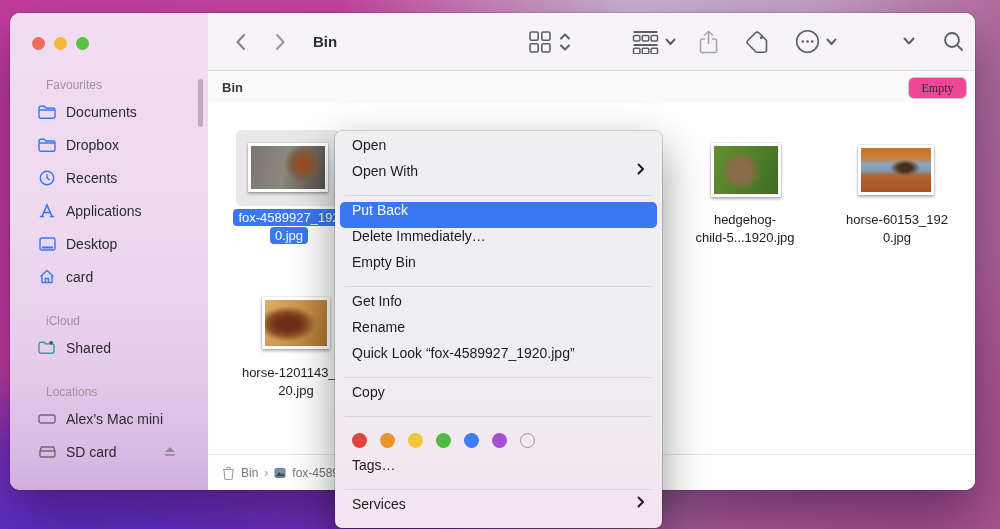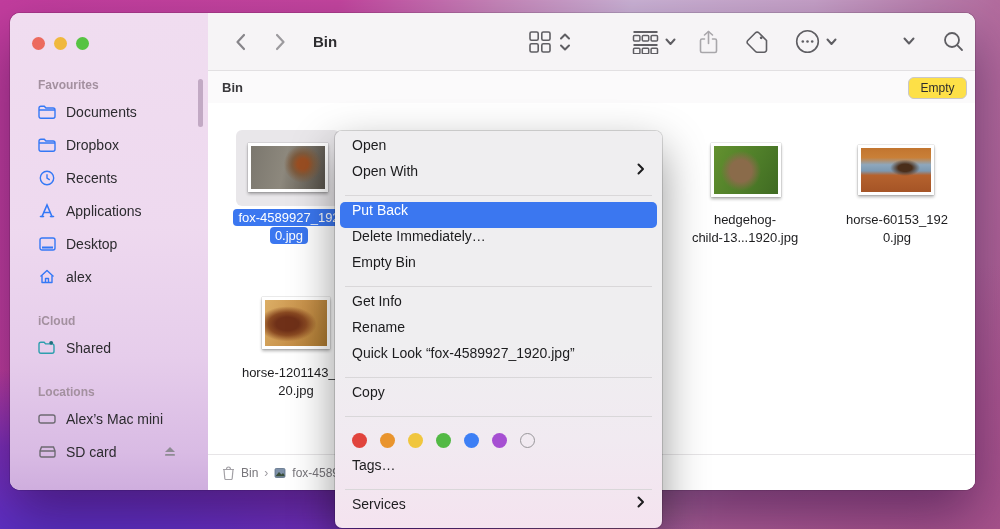--- a/index.html
+++ b/index.html
@@ -14,35 +14,35 @@
   .window{position:absolute;left:10px;top:13px;width:965px;height:477px;border-radius:10px;
     overflow:hidden;background:#fff;box-shadow:0 25px 55px rgba(35,8,60,.5),0 0 0 1px rgba(0,0,0,.12);}
   
   .sidebar{position:absolute;left:0;top:0;bottom:0;width:198px;
     background:linear-gradient(180deg,#f0ddf0 0%,#eed9ef 45%,#e6cdeb 72%,#d9bbe4 92%,#cfaede 100%);
     border-right:1px solid rgba(0,0,0,.07);}
   .tl{position:absolute;top:24px;left:22px;display:flex;gap:9px;}
   .tl span{width:13px;height:13px;border-radius:50%;display:block;}
   .side-scroll{position:absolute;top:66px;right:5px;width:5px;height:48px;border-radius:3px;background:rgba(130,100,135,.42);}
   .side-list{position:absolute;top:62px;left:0;right:0;}
-  .side-head{height:20px;line-height:20px;padding-left:28px;font-size:12px;font-weight:700;color:#a3909f;}
+  .side-head{height:20px;line-height:20px;padding-left:36px;font-size:12px;font-weight:400;color:#a3909f;}
   .side-head.gap{margin-top:18px;}
   .side-item{height:33px;display:flex;align-items:center;padding-left:27px;gap:9px;font-size:14px;color:#2c2b2f;}
   .side-item .ic{width:20px;display:flex;justify-content:center;color:#3478f6;flex:0 0 20px;}
   .side-item .ic.teal{color:#2d9fae;} .side-item .ic.gray{color:#6d6a72;}
   .eject{margin-left:auto;margin-right:32px;color:#8e8b93;}
   
   .main{position:absolute;left:198px;right:0;top:0;bottom:0;background:#fff;}
   .toolbar{position:relative;height:57px;background:#f6f4f6;border-bottom:1px solid #e2e0e2;color:#5f5e63;}
   .tb{position:absolute;top:0;height:57px;display:flex;align-items:center;}
   .title{font-size:15px;font-weight:700;color:#2e2d30;}
   .binbar{position:relative;height:32px;background:#fbfafb;border-bottom:1px solid #e8e6e8;display:flex;align-items:center;}
   .binbar .bb-title{padding-left:14px;font-size:13px;font-weight:700;color:#3a393c;}
   .empty-btn{position:absolute;right:8px;top:6px;width:57px;height:20px;border:1px solid #c9c7cb;border-radius:6px;
-    background:#fde047;font-size:12px;color:#2c2c2e;display:flex;align-items:center;justify-content:center;}
+    background:#ec4899;font-size:12px;color:#2c2c2e;display:flex;align-items:center;justify-content:center;font-family:Liberation Serif, serif;}
   .content{position:absolute;top:90px;left:0;right:0;bottom:35px;background:#fff;overflow:hidden;}
   .footer{position:absolute;left:0;right:0;bottom:0;height:35px;border-top:1px solid #e7e5e7;background:#fff;
     display:flex;align-items:center;padding-left:14px;gap:6px;font-size:12px;color:#77757a;white-space:nowrap;}
   
   .sel-bg{position:absolute;left:28px;top:27px;width:104px;height:76px;background:#e9e7ea;border-radius:6px;}
   .thumb{position:absolute;background:#fff;padding:3px;box-shadow:0 0 1px rgba(0,0,0,.4),0 2px 3px rgba(0,0,0,.3);}
   .ti{display:block;}
   .img-fox{width:74px;height:43px;background:
       radial-gradient(circle at 70% 42%, #9a4e22 0 9%, #7d5b3e 19%, rgba(0,0,0,0) 33%),
       linear-gradient(102deg,#7b776e 0%,#8d887d 45%,#57524a 100%);}
@@ -136,21 +136,21 @@
         <span>Desktop</span>
       </div>
       <div class="side-item">
         <span class="ic">
             <svg width="16" height="15" viewBox="0 0 16 15" fill="none" stroke="currentColor" stroke-width="1.4" stroke-linejoin="round">
               <path d="M1.5 7.5 8 1.5l6.5 6"></path>
               <path d="M3 6.5V13.5h10V6.5"></path>
               <path d="M6.5 13.5v-4h3v4"></path>
             </svg>
           </span>
-        <span>alex</span>
+        <span>card</span>
       </div>
 
       <div class="side-head gap">iCloud</div>
       <div class="side-item">
         <span class="ic teal">
             <svg width="18" height="15" viewBox="0 0 18 15" fill="none" stroke="currentColor" stroke-width="1.4">
               <path d="M1 4.2c0-1.2.7-2 1.9-2h3.2l1.5 1.7h6.5c1.2 0 1.9.8 1.9 2v5.3c0 1.2-.7 2-1.9 2H2.9c-1.2 0-1.9-.8-1.9-2z"></path>
               <circle cx="13.2" cy="2.8" r="1.9" fill="#1f6f7e" stroke="none"></circle>
             </svg>
           </span>
@@ -287,21 +287,21 @@
       <div class="flabel" style="left:-69px;top:106px">
         <div class="pline"><span class="pill">fox-4589927_192</span></div>
         <div class="pline"><span class="pill">0.jpg</span></div>
       </div>
 
       <div class="thumb" style="left:503px;top:40px">
         <span class="ti img-hedgehog"></span>
       </div>
       <div class="flabel" style="left:387px;top:108px">
         <div>hedgehog-</div>
-        <div>child-13...1920.jpg</div>
+        <div>child-5...1920.jpg</div>
       </div>
 
       <div class="thumb" style="left:650px;top:42px">
         <span class="ti img-horse1"></span>
       </div>
       <div class="flabel" style="left:539px;top:108px">
         <div>horse-60153_192</div>
         <div>0.jpg</div>
       </div>
 

